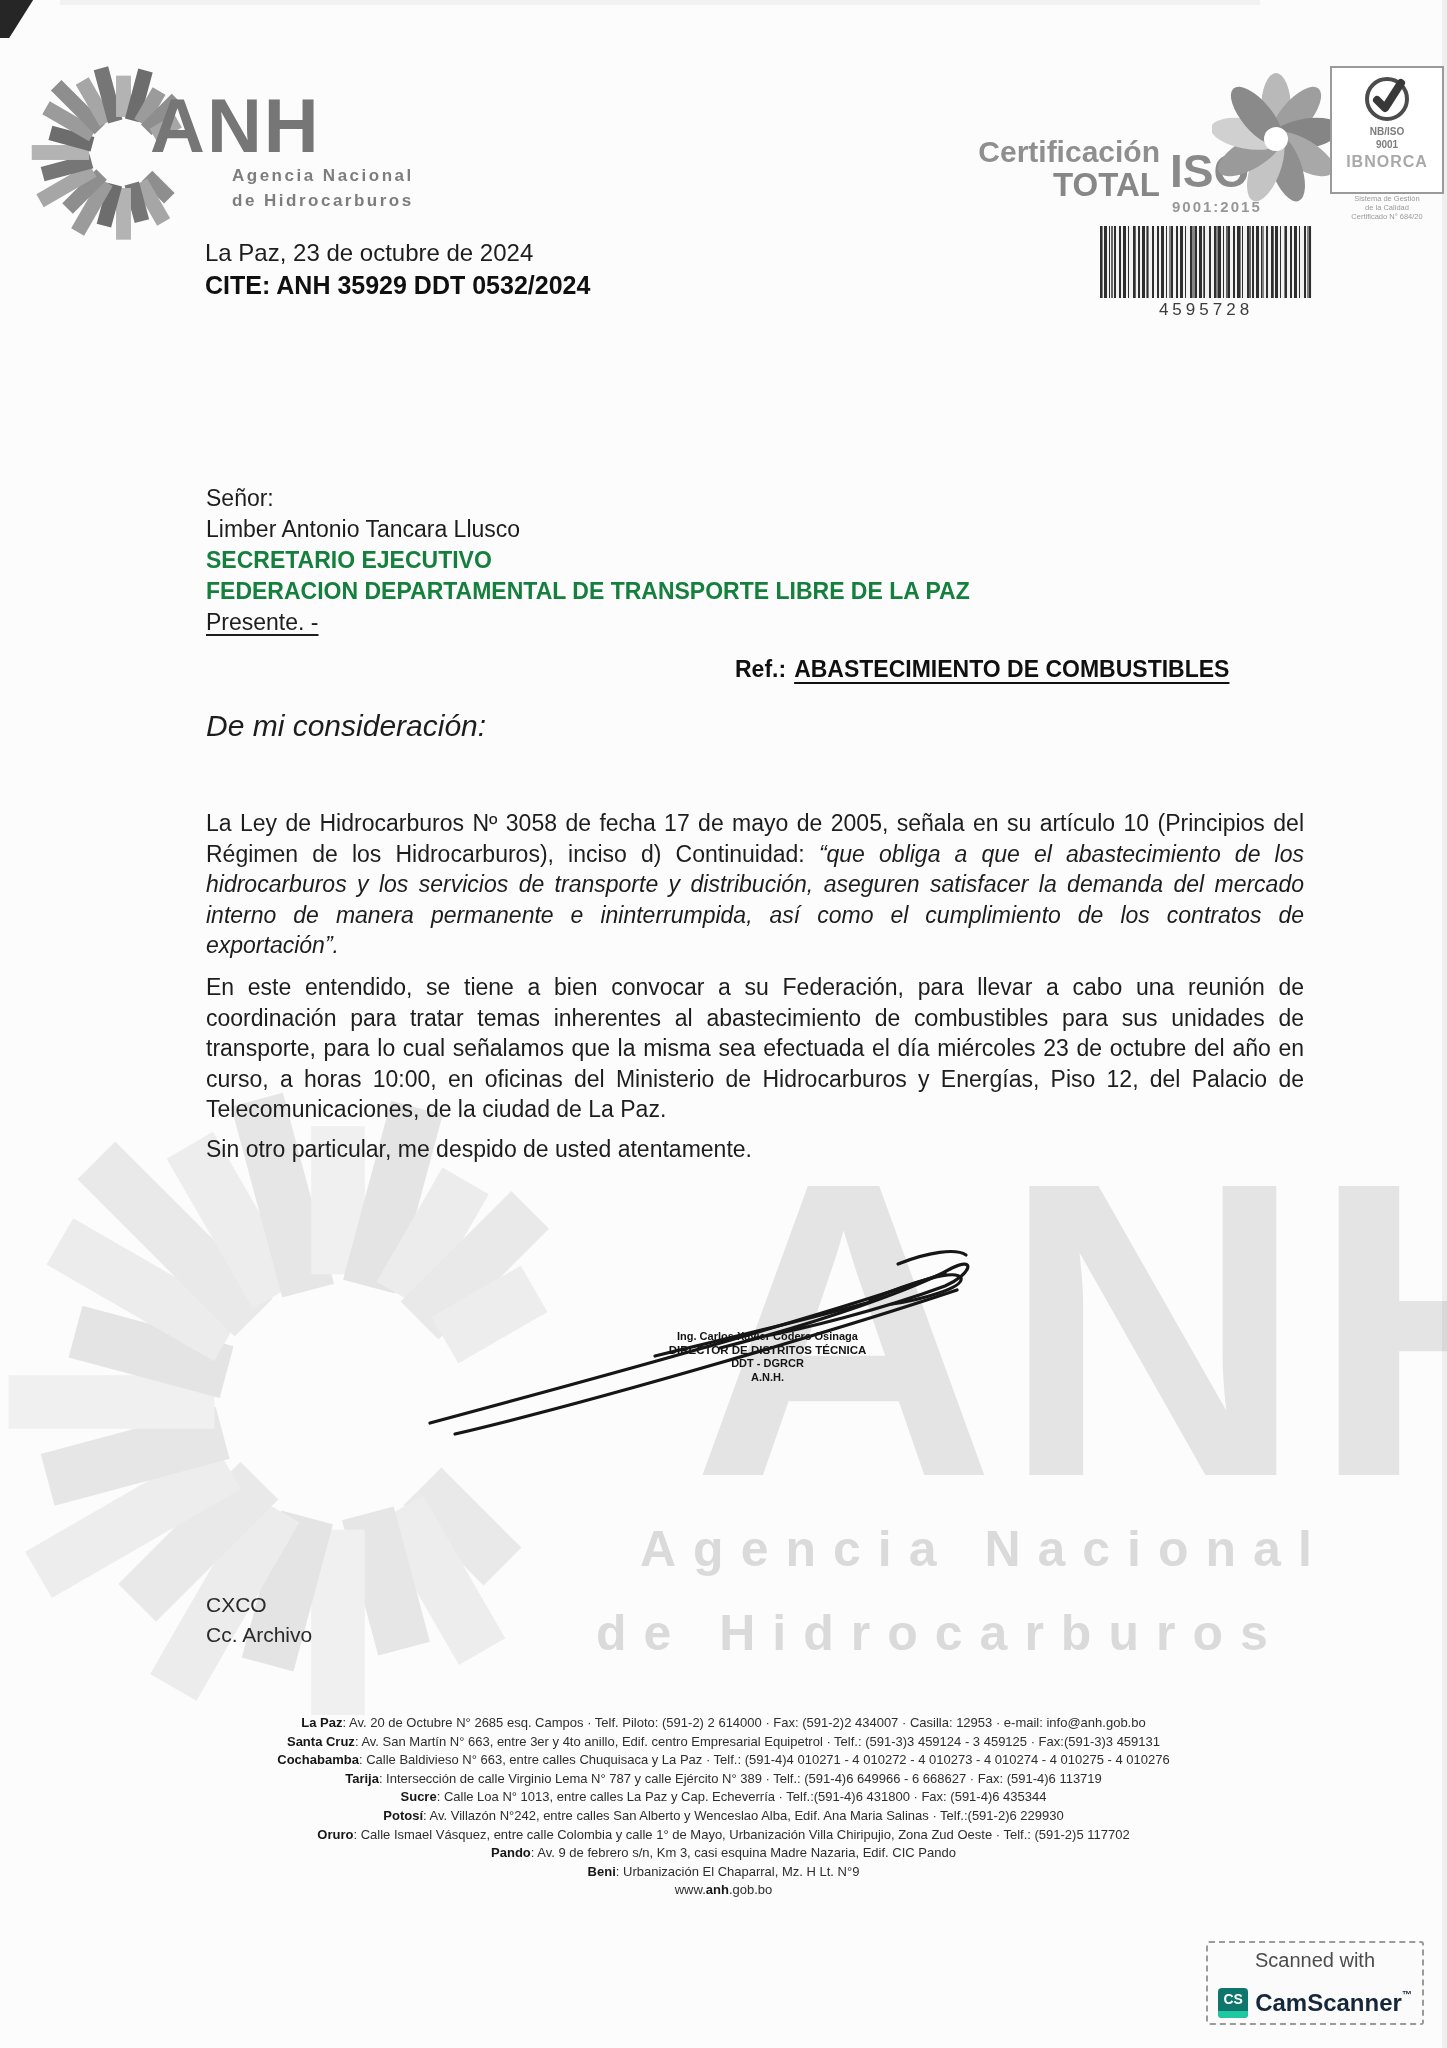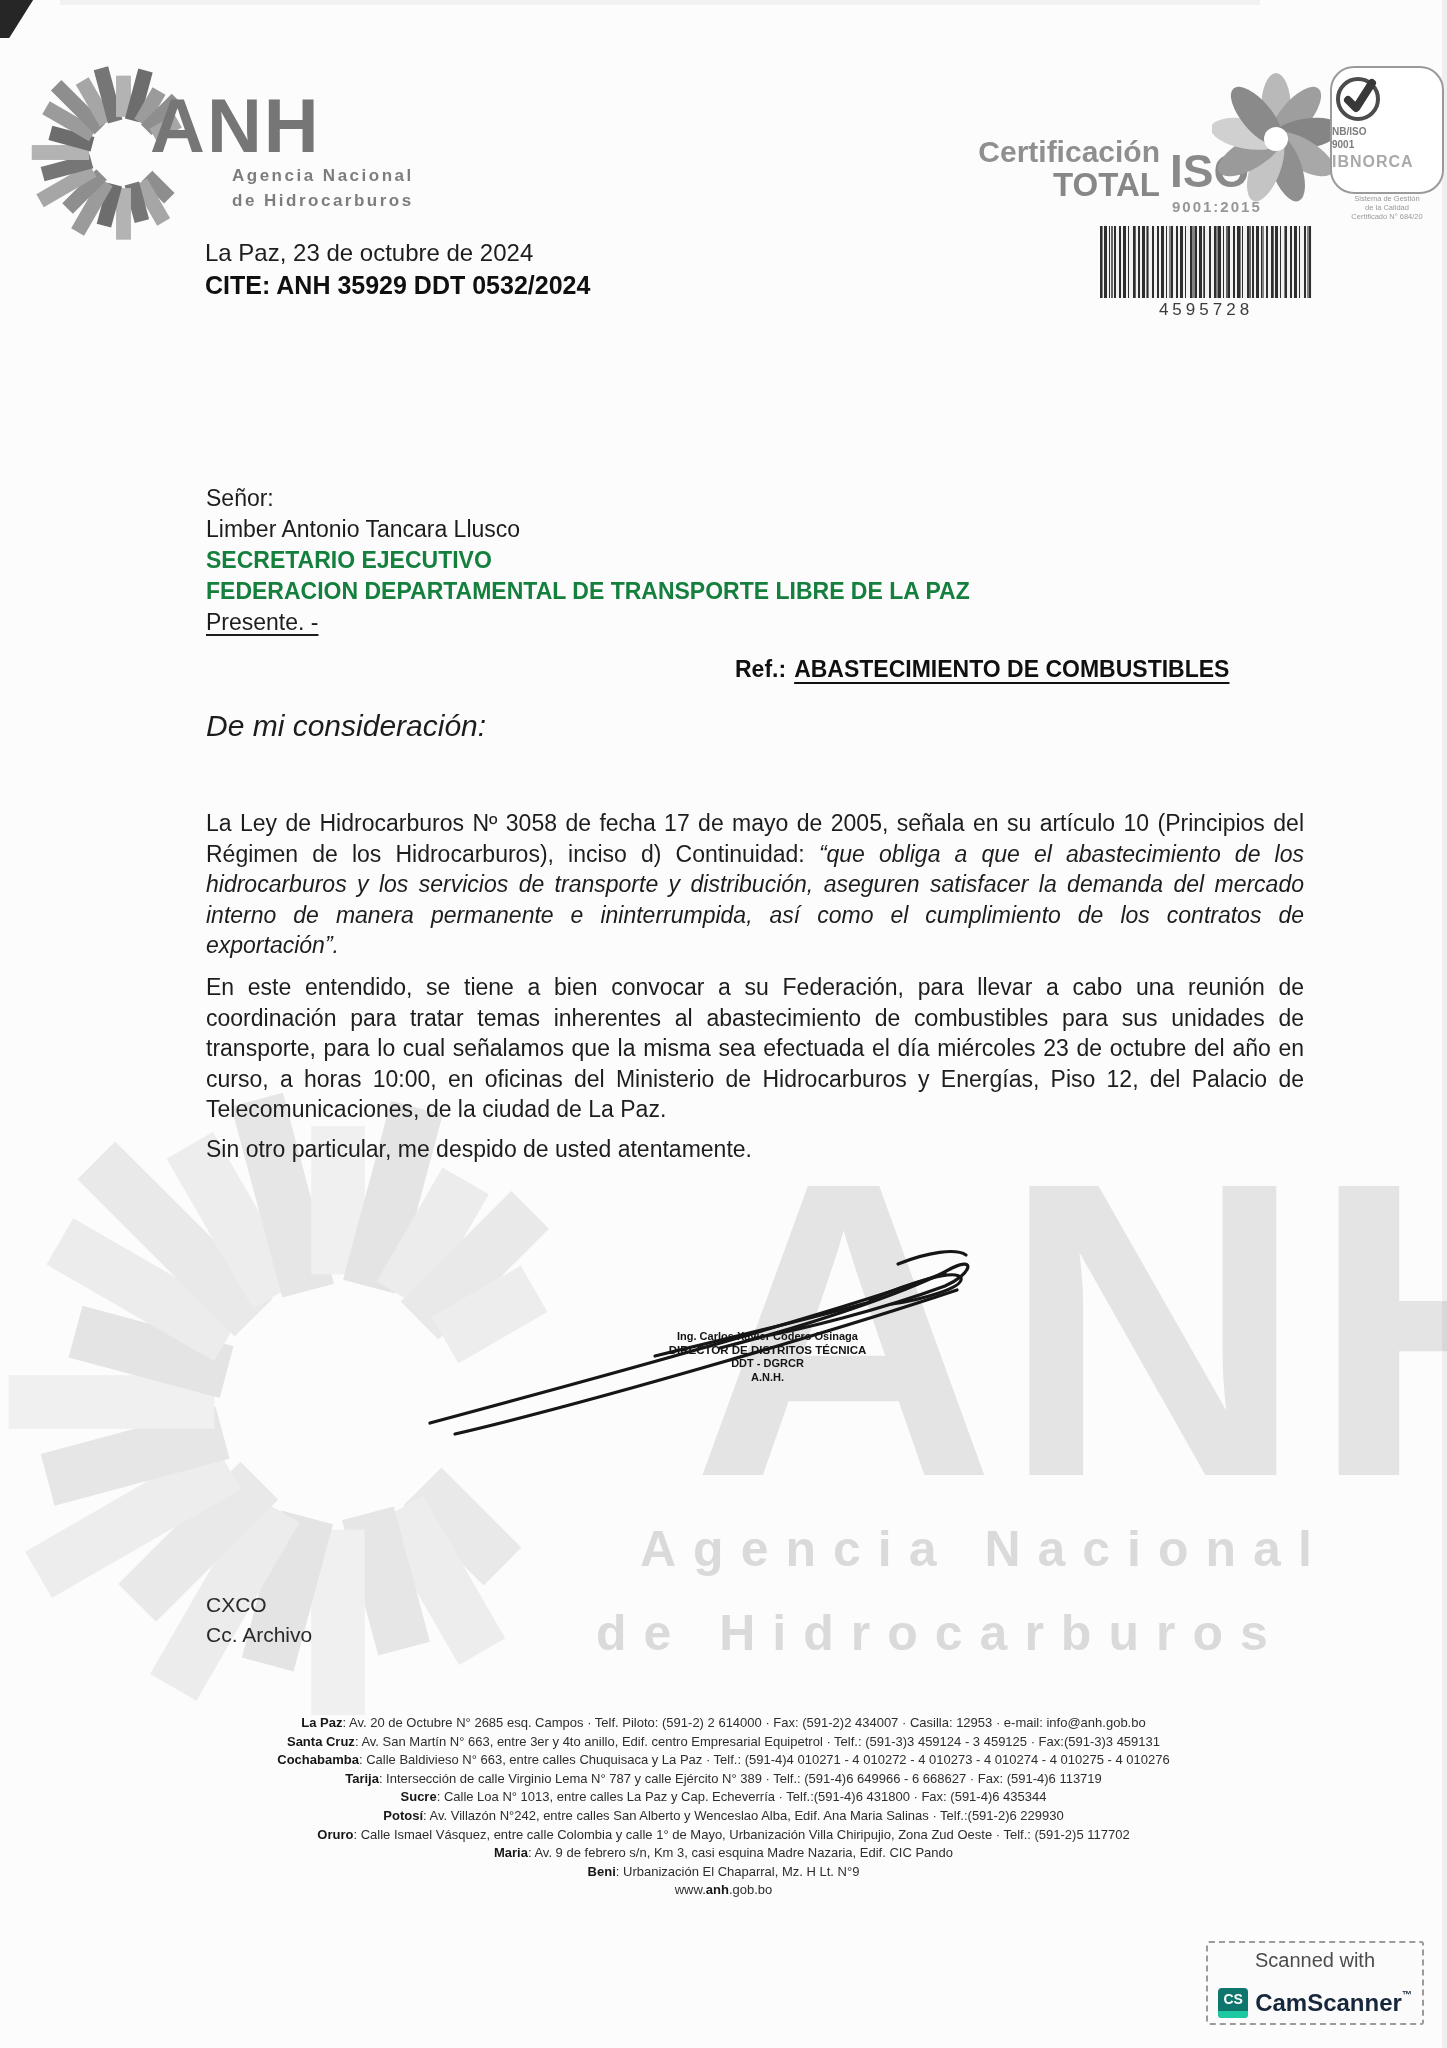--- a/index.html
+++ b/index.html
@@ -30,21 +30,21 @@
   .logo-sub1{left:232px;top:166px;font-size:17px;font-weight:700;letter-spacing:2.5px;color:#7d7d7d;z-index:2;}
   .logo-sub2{left:232px;top:191px;font-size:17px;font-weight:700;letter-spacing:2.5px;color:#7d7d7d;z-index:2;}
   
   .cert-label{left:970px;top:136px;width:190px;text-align:right;z-index:2;}
   .cert-l1{font-size:30px;font-weight:600;color:#8f8f8f;line-height:32px;}
   .cert-l2{font-size:33px;font-weight:800;color:#878787;line-height:34px;text-align:right;}
   .iso-word{left:1170px;top:144px;font-size:46px;font-weight:800;color:#8a8a8a;z-index:2;}
   .iso-std{left:1172px;top:198px;font-size:15px;font-weight:700;letter-spacing:2px;color:#979797;z-index:2;}
   .iso-swirl{left:1212px;top:70px;z-index:2;}
   .ibnorca-box{left:1330px;top:66px;width:110px;height:124px;border:2px solid #9a9a9a;
-    border-radius:24px;z-index:2;display:flex;flex-direction:column;background:#fff;}
+    border-radius:0;z-index:2;display:flex;flex-direction:column;align-items:center;background:#fff;}
   .ib-check{margin-top:5px;}
   .ib-nbiso{font-size:10px;font-weight:700;color:#7c7c7c;line-height:12px;margin-top:1px;}
   .ib-name{font-size:16px;font-weight:800;color:#a9a9a9;letter-spacing:1px;margin-top:2px;}
   .ib-small{left:1330px;top:194px;width:114px;text-align:center;font-size:7.5px;line-height:9px;
     color:#9a9a9a;z-index:2;}
   
   .city-date{left:205px;top:239px;font-size:24px;color:#1d1d1d;z-index:2;}
   .cite{left:205px;top:271px;font-size:25px;font-weight:800;color:#101010;z-index:2;}
   .barcode{left:1100px;top:226px;width:212px;height:72px;z-index:2;
     background:
@@ -239,21 +239,21 @@
   </div>
 
   <div class="abs offices">
     <div><b>La Paz</b><span>: Av. 20 de Octubre N° 2685 esq. Campos · Telf. Piloto: (591-2) 2 614000 · Fax: (591-2)2 434007 · Casilla: 12953 · e-mail: info@anh.gob.bo</span></div>
     <div><b>Santa Cruz</b><span>: Av. San Martín N° 663, entre 3er y 4to anillo, Edif. centro Empresarial Equipetrol · Telf.: (591-3)3 459124 - 3 459125 · Fax:(591-3)3 459131</span></div>
     <div><b>Cochabamba</b><span>: Calle Baldivieso N° 663, entre calles Chuquisaca y La Paz · Telf.: (591-4)4 010271 - 4 010272 - 4 010273 - 4 010274 - 4 010275 - 4 010276</span></div>
     <div><b>Tarija</b><span>: Intersección de calle Virginio Lema N° 787 y calle Ejército N° 389 · Telf.: (591-4)6 649966 - 6 668627 · Fax: (591-4)6 113719</span></div>
     <div><b>Sucre</b><span>: Calle Loa N° 1013, entre calles La Paz y Cap. Echeverría · Telf.:(591-4)6 431800 · Fax: (591-4)6 435344</span></div>
     <div><b>Potosí</b><span>: Av. Villazón N°242, entre calles San Alberto y Wenceslao Alba, Edif. Ana Maria Salinas · Telf.:(591-2)6 229930</span></div>
     <div><b>Oruro</b><span>: Calle Ismael Vásquez, entre calle Colombia y calle 1° de Mayo, Urbanización Villa Chiripujio, Zona Zud Oeste · Telf.: (591-2)5 117702</span></div>
-    <div><b>Maria</b><span>: Av. 9 de febrero s/n, Km 3, casi esquina Madre Nazaria, Edif. CIC Pando</span></div>
+    <div><b>Pando</b><span>: Av. 9 de febrero s/n, Km 3, casi esquina Madre Nazaria, Edif. CIC Pando</span></div>
     <div><b>Beni</b><span>: Urbanización El Chaparral, Mz. H Lt. N°9</span></div>
     <div><span>www.</span><b>anh</b><span>.gob.bo</span></div>
   </div>
 
   <div class="abs cs-box">
     <div class="cs-line1">Scanned with</div>
     <div class="cs-row">
       <div class="cs-icon">
         <div class="cs-txt">CS</div>
         <div class="cs-teal"></div>

